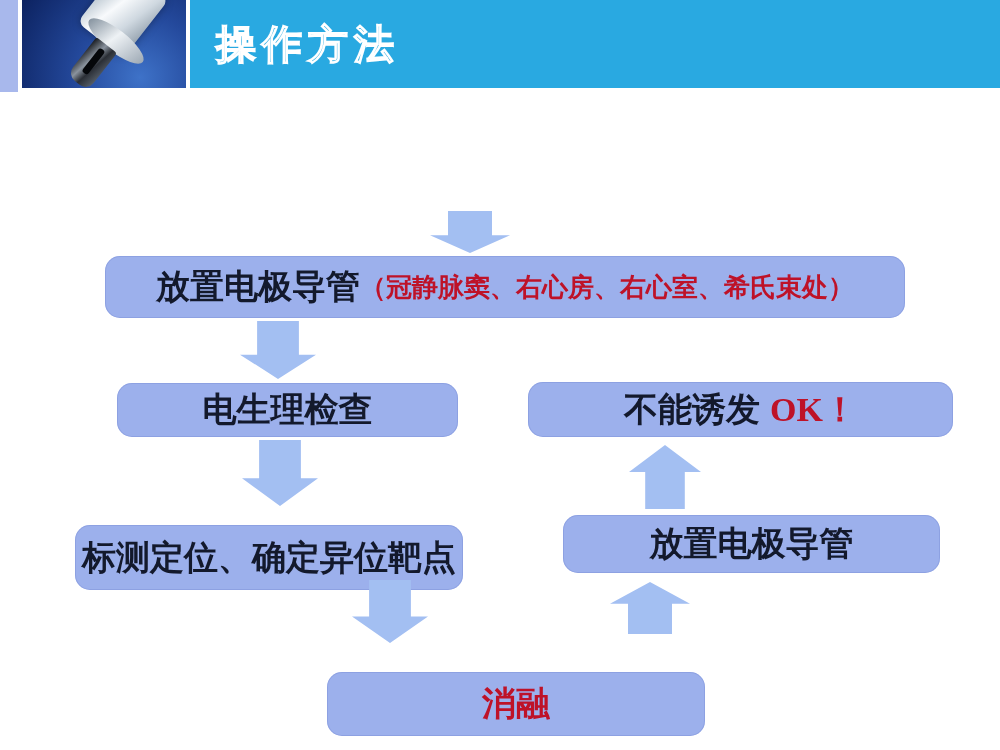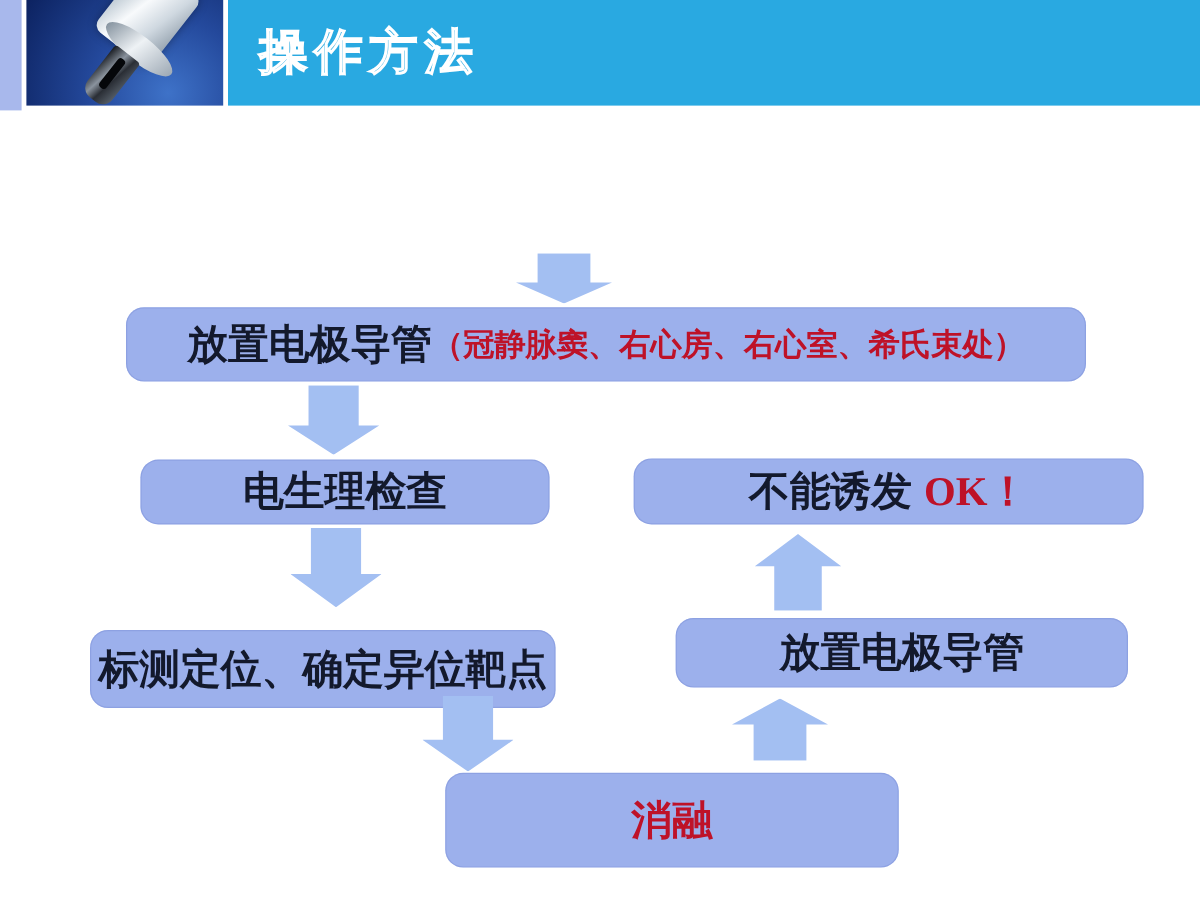--- a/index.html
+++ b/index.html
@@ -49,21 +49,21 @@
   .fbox .red{color:#be1228;}
   .b1{left:265px;top:140px;width:510px;height:68px;}
   .b1 .dark{color:#1c2a55;}
   .b2{left:105px;top:256px;width:800px;height:62px;}
   .b2 .red{font-size:26px;}
   .b3{left:117px;top:383px;width:341px;height:54px;}
   .b4{left:528px;top:382px;width:425px;height:55px;}
   .b4 .red{font-family:"Liberation Serif",serif;margin-left:10px;text-align:right;}
   .b5{left:75px;top:513px;width:388px;height:65px;margin-top:12px;}
   .b6{left:563px;top:515px;width:377px;height:58px;}
-  .b7{left:327px;top:644px;width:378px;height:79px;margin-left:44px;}
+  .b7{left:327px;top:672px;width:378px;height:64px;}
   
   .arrow{position:absolute;background:#a3bff2;}
   .down{clip-path:polygon(22.5% 0,77.5% 0,77.5% 58%,100% 58%,50% 100%,0 58%,22.5% 58%);}
   .up{clip-path:polygon(50% 0,100% 42%,77.5% 42%,77.5% 100%,22.5% 100%,22.5% 42%,0 42%);}
   .a1{left:430px;top:211px;width:80px;height:42px;}
   .a2{left:240px;top:321px;width:76px;height:58px;}
   .a3{left:242px;top:440px;width:76px;height:66px;}
   .a4{left:629px;top:445px;width:72px;height:64px;}
   .a5{left:352px;top:580px;width:76px;height:63px;}
   .a6{left:610px;top:582px;width:80px;height:52px;}

